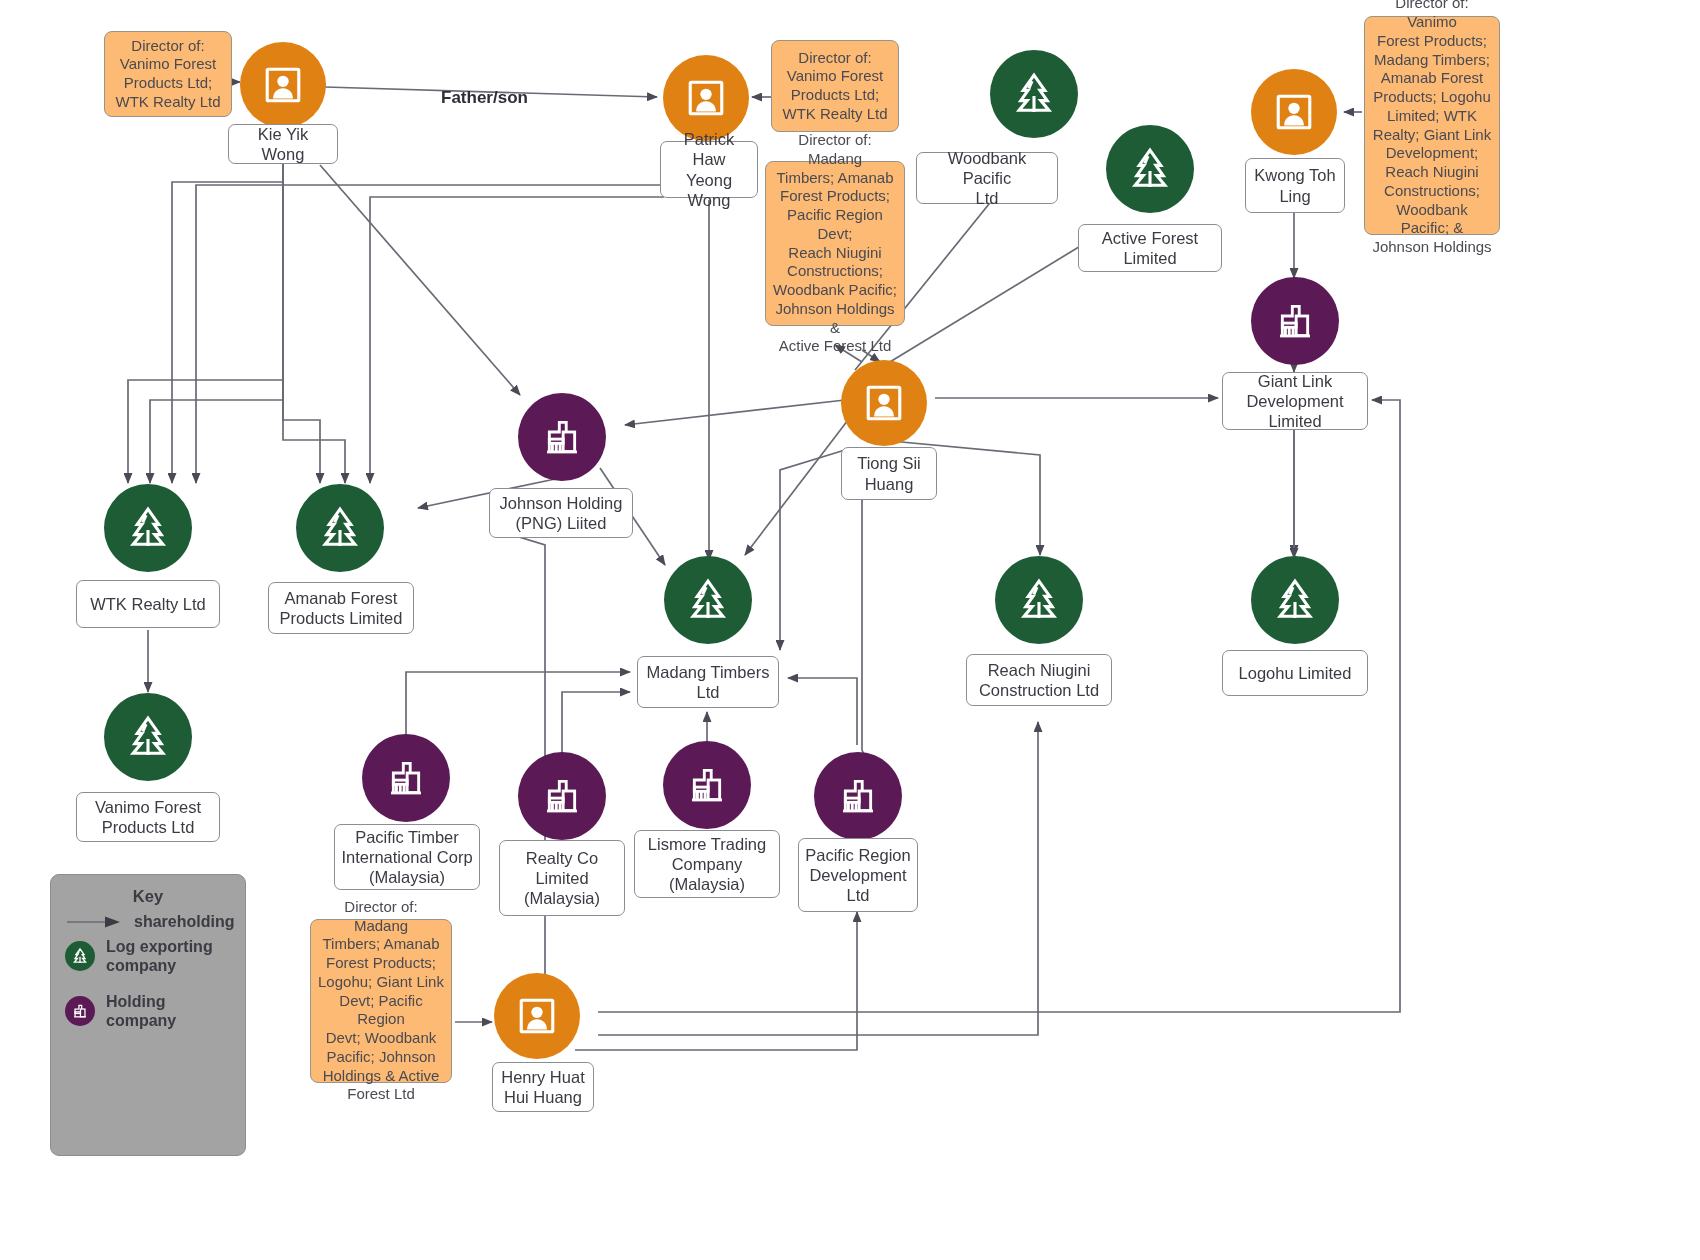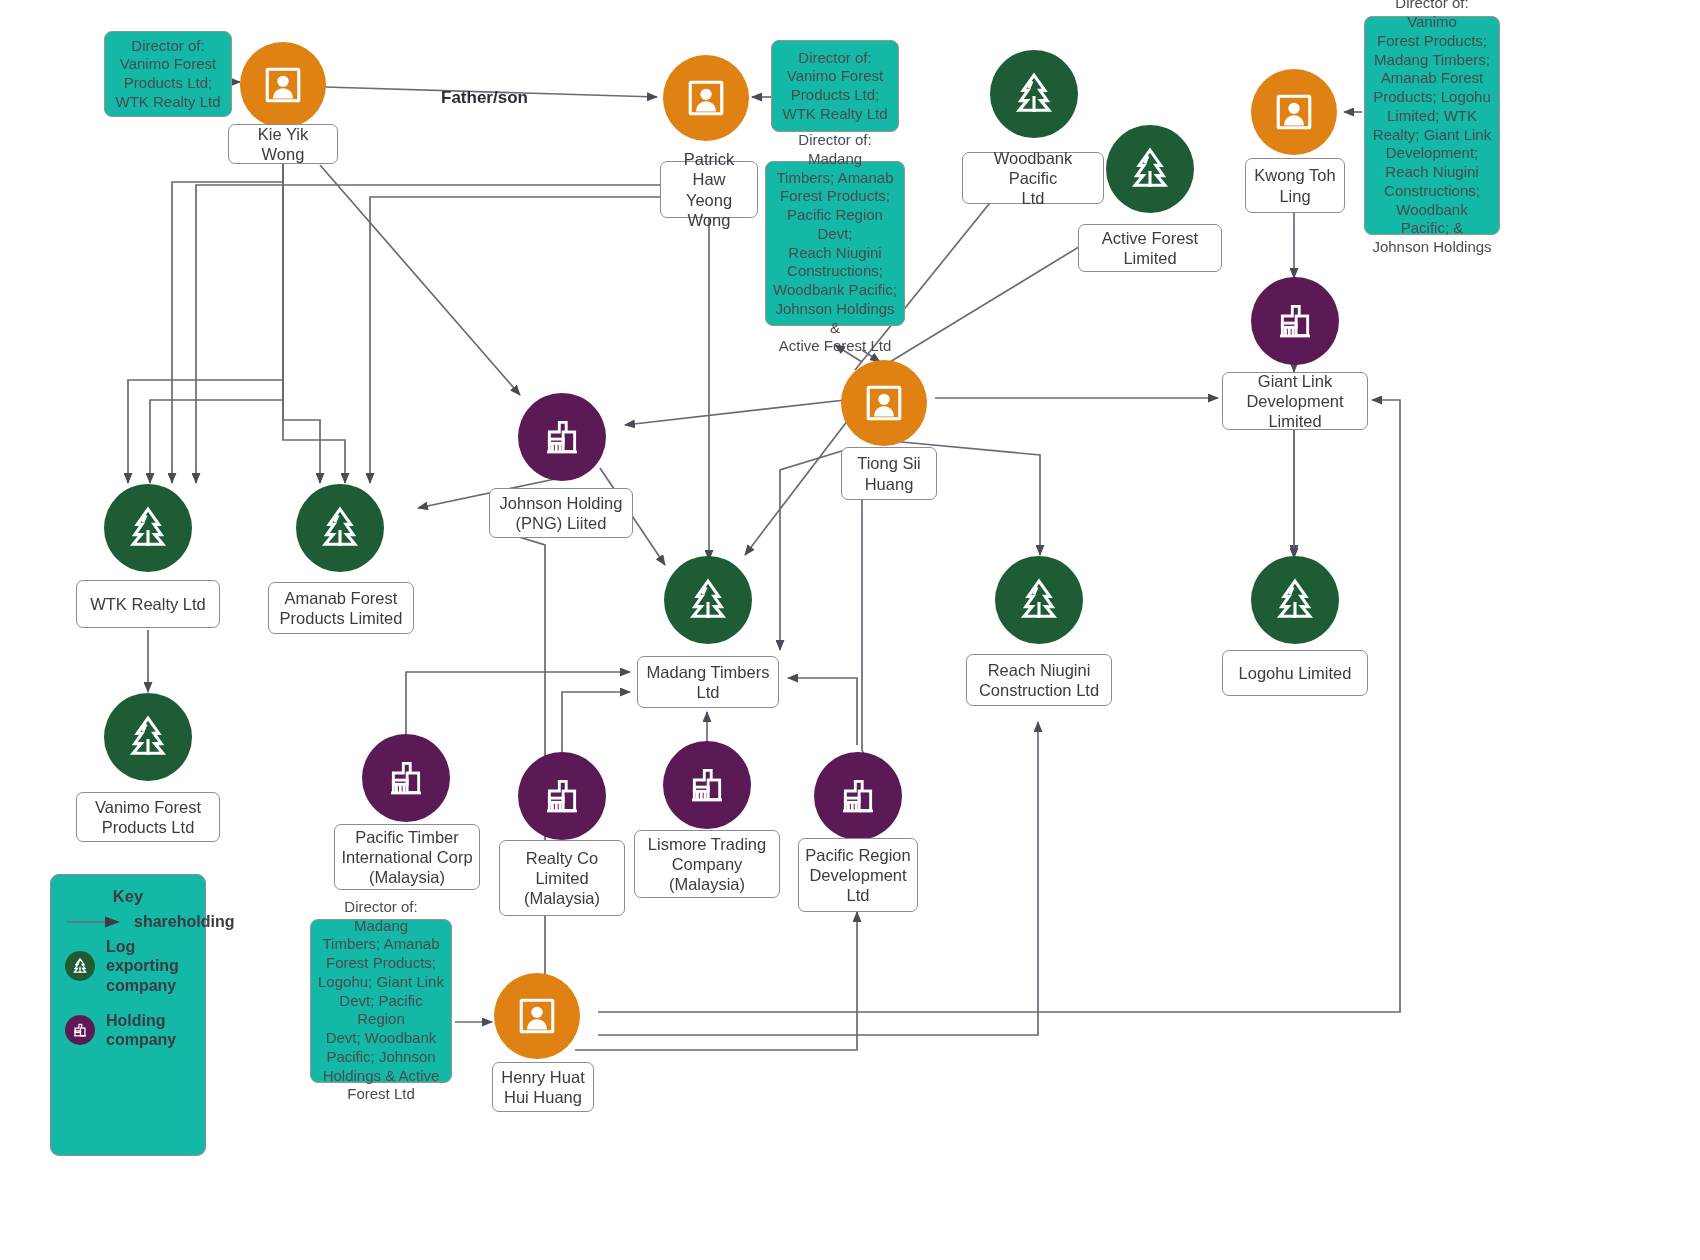--- a/index.html
+++ b/index.html
@@ -18,30 +18,30 @@
   .ic-bldg{background:#5b1a55;}
   .node-ic svg{display:block;}
 
   
   .lbl{position:absolute;background:#ffffff;border:1.3px solid #8c8c96;
        border-radius:7px;display:flex;align-items:center;justify-content:center;
        text-align:center;line-height:1.22;font-size:16.5px;color:#3b3b44;
        box-sizing:border-box;padding:4px 6px;}
 
   
-  .note{position:absolute;background:#14b8a6;border:1.3px solid #9a9488;
+  .note{position:absolute;background:#fdba74;border:1.3px solid #9a9488;
         border-radius:8px;text-align:center;line-height:1.25;font-size:15px;
         color:#4a4a52;box-sizing:border-box;padding:6px 7px;
         display:flex;align-items:center;justify-content:center;}
 
   .edge-label{position:absolute;font-size:17px;font-weight:bold;color:#2e2e36;}
 
   
-  #key{position:absolute;left:50px;top:874px;width:156px;height:282px;
-       background:#14b8a6;border:1.3px solid #8c8c96;border-radius:9px;
+  #key{position:absolute;left:50px;top:874px;width:196px;height:282px;
+       background:#a3a3a3;border:1.3px solid #8c8c96;border-radius:9px;
        box-sizing:border-box;}
   #key .k-title{text-align:center;font-weight:bold;font-size:16.5px;margin-top:12px;}
   .k-row{display:flex;align-items:center;gap:11px;margin:6px 0 0 14px;}
   .k-row .k-txt{font-size:16px;line-height:1.2;font-weight:bold;}
   .k-arrow{width:58px;height:14px;flex:0 0 58px;}
   .k-dot{width:30px;height:30px;border-radius:50%;flex:0 0 30px;
          display:flex;align-items:center;justify-content:center;}
   #key .k-note{margin:20px 14px 0 20px;font-size:16px;line-height:1.28;}
 </style>
 </head>
@@ -121,21 +121,21 @@
   </div>
   <div class="lbl" style="left:228px;top:124px;width:110px;height:40px;">Kie Yik Wong</div>
 
   <div class="node-ic ic-person" style="left:663px;top:55px;width:86px;height:86px;">
     <svg width="44" height="44" viewBox="0 0 24 24" fill="none" stroke="#fff" stroke-width="1.7">
         <rect x="3.4" y="3.4" width="17.2" height="17.2" rx="0.6"></rect>
       <circle cx="12" cy="10" r="3.1" fill="#fff" stroke="none"></circle>
       <path d="M6.6 19.4c0-3.3 2.4-5.6 5.4-5.6s5.4 2.3 5.4 5.6" fill="#fff" stroke="none"></path>
       </svg>
   </div>
-  <div class="lbl" style="left:660px;top:141px;width:98px;height:57px;white-space:pre-line;margin-top:20px;">Patrick Haw
+  <div class="lbl" style="left:660px;top:141px;width:98px;height:57px;white-space:pre-line;">Patrick Haw
 Yeong Wong</div>
 
   <div class="node-ic ic-person" style="left:1251px;top:69px;width:86px;height:86px;">
     <svg width="44" height="44" viewBox="0 0 24 24" fill="none" stroke="#fff" stroke-width="1.7">
         <rect x="3.4" y="3.4" width="17.2" height="17.2" rx="0.6"></rect>
       <circle cx="12" cy="10" r="3.1" fill="#fff" stroke="none"></circle>
       <path d="M6.6 19.4c0-3.3 2.4-5.6 5.4-5.6s5.4 2.3 5.4 5.6" fill="#fff" stroke="none"></path>
       </svg>
   </div>
   <div class="lbl" style="left:1245px;top:158px;width:100px;height:55px;white-space:pre-line;">Kwong Toh
@@ -161,21 +161,21 @@
   <div class="lbl" style="left:492px;top:1062px;width:102px;height:50px;white-space:pre-line;">Henry Huat
 Hui Huang</div>
 
   <div class="node-ic ic-tree" style="left:990px;top:50px;width:88px;height:88px;">
     <svg width="48" height="48" viewBox="0 0 24 24" fill="none" stroke="#fff" stroke-width="1.55">
       <path d="M12 2.6 L6.6 10.2 H9 L5.4 15.3 H8.6 L4.6 20.1 H19.4 L15.4 15.3 H18.6 L15 10.2 H17.4 Z"></path>
       <path d="M11 5.6 L9.4 9.2" stroke-width="1.6"></path>
         <path d="M12 13 V21"></path>
       </svg>
   </div>
-  <div class="lbl" style="left:962px;top:152px;width:142px;height:52px;white-space:pre-line;">Woodbank Pacific
+  <div class="lbl" style="left:916px;top:152px;width:142px;height:52px;white-space:pre-line;">Woodbank Pacific
 Ltd</div>
 
   <div class="node-ic ic-tree" style="left:1106px;top:125px;width:88px;height:88px;">
     <svg width="48" height="48" viewBox="0 0 24 24" fill="none" stroke="#fff" stroke-width="1.55">
       <path d="M12 2.6 L6.6 10.2 H9 L5.4 15.3 H8.6 L4.6 20.1 H19.4 L15.4 15.3 H18.6 L15 10.2 H17.4 Z"></path>
       <path d="M11 5.6 L9.4 9.2" stroke-width="1.6"></path>
         <path d="M12 13 V21"></path>
       </svg>
   </div>
   <div class="lbl" style="left:1078px;top:224px;width:144px;height:48px;white-space:pre-line;">Active Forest

